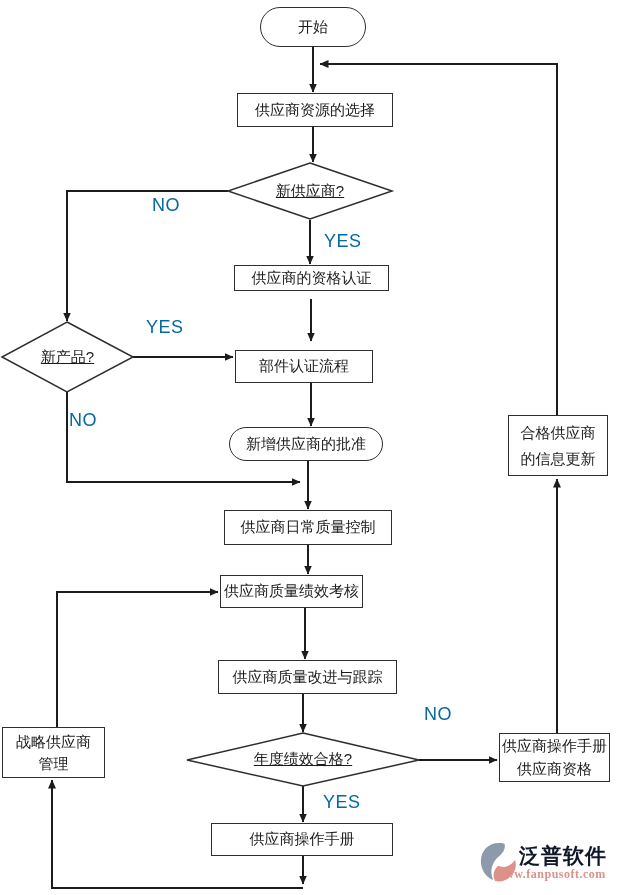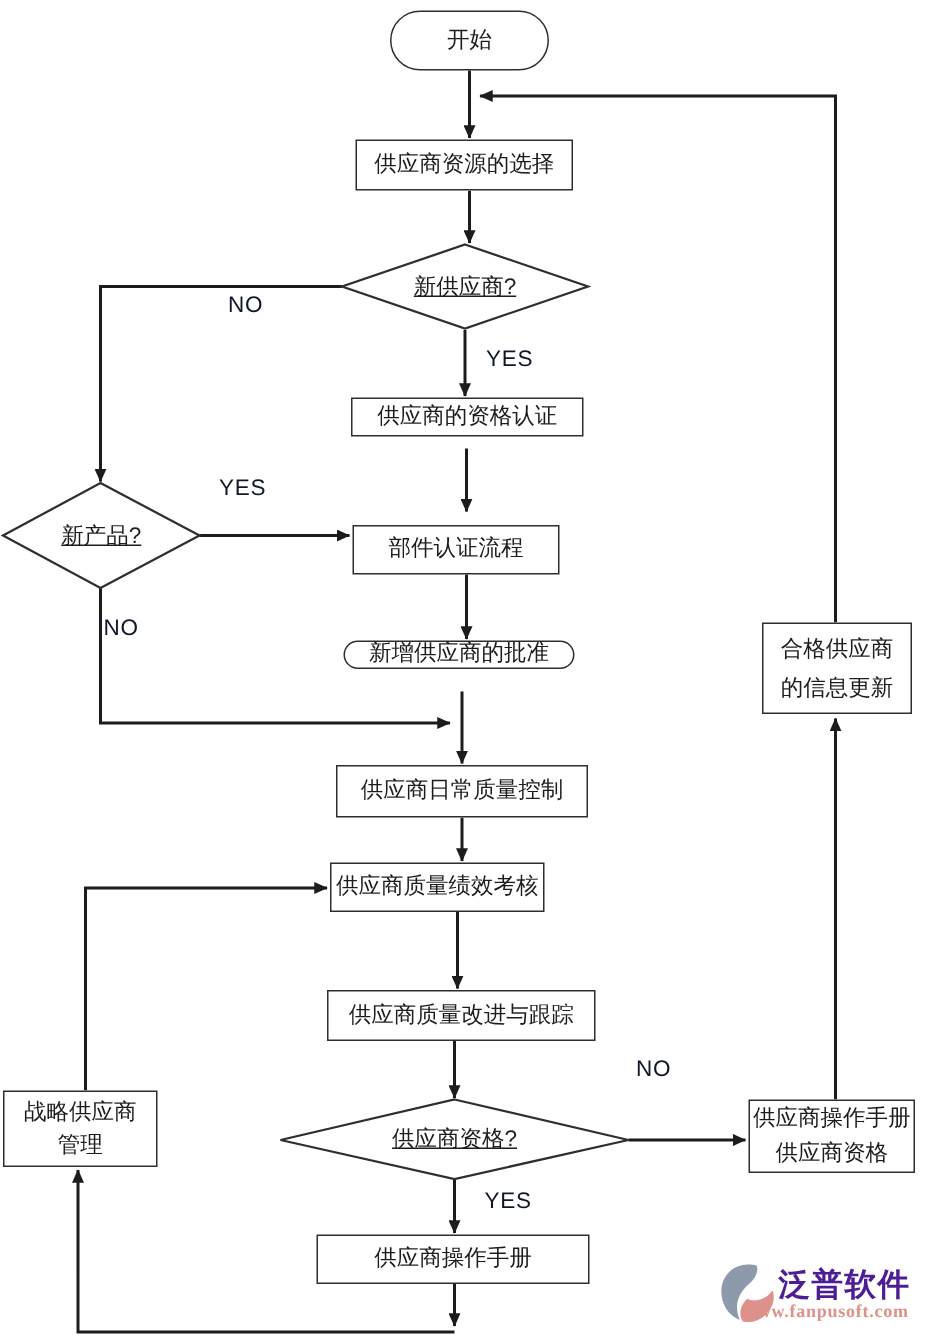--- a/index.html
+++ b/index.html
@@ -29,22 +29,22 @@
     position:absolute;
     background:transparent;
     display:flex;align-items:center;justify-content:center;
     text-align:left;
     font-size:15px;
     z-index:3;
     text-decoration:underline;
   }
   .branch-label{
     position:absolute;
-    font-size:15px;
-    color:#0f172a;
+    font-size:18px;
+    color:#0369a1;
     letter-spacing:0.5px;
     z-index:3;
   }
   #watermark{
     position:absolute;left:477px;top:839px;width:138px;height:50px;z-index:4;
   }
   #wm-brand{
     position:absolute;left:42px;top:3px;
     font-size:21px;font-weight:bold;
     letter-spacing:1px;
@@ -91,39 +91,39 @@
     </g>
     <g fill="#ffffff" stroke="#2e2e2e" stroke-width="1.5">
       <polygon points="310,163 392,191 310,219 228,191"></polygon>
       <polygon points="67,322 133,357 67,392 2,357"></polygon>
       <polygon points="303,733 419,760 303,786 187,760"></polygon>
     </g>
   </svg>
 
   <div class="node terminal" style="left:260px;top:7px;width:106px;height:40px;">开始</div>
 
-  <div class="node" style="left:237px;top:93px;width:145px;height:34px;">供应商资源的选择</div>
+  <div class="node" style="left:237px;top:93px;width:156px;height:34px;">供应商资源的选择</div>
 
   <div class="diamond-label" style="left:228px;top:163px;width:164px;height:56px;">新供应商?</div>
 
   <div class="node" style="left:234px;top:265px;width:155px;height:26px;">供应商的资格认证</div>
 
   <div class="diamond-label" style="left:2px;top:322px;width:131px;height:70px;">新产品?</div>
 
   <div class="node" style="left:235px;top:350px;width:138px;height:33px;">部件认证流程</div>
 
-  <div class="node" style="left:229px;top:427px;width:154px;height:19px;border-radius:17px;">新增供应商的批准</div>
+  <div class="node" style="left:229px;top:427px;width:154px;height:34px;border-radius:17px;">新增供应商的批准</div>
 
   <div class="node" style="left:224px;top:510px;width:168px;height:35px;text-align:right;">供应商日常质量控制</div>
 
   <div class="node" style="left:220px;top:575px;width:143px;height:33px;">供应商质量绩效考核</div>
 
   <div class="node" style="left:218px;top:660px;width:179px;height:34px;">供应商质量改进与跟踪</div>
 
-  <div class="diamond-label" style="left:187px;top:733px;width:232px;height:53px;">供应商资格?</div>
+  <div class="diamond-label" style="left:187px;top:733px;width:232px;height:53px;">年度绩效合格?</div>
 
   <div class="node" style="left:211px;top:823px;width:182px;height:33px;">供应商操作手册</div>
 
   <div class="node" style="left:2px;top:727px;width:103px;height:51px;line-height:1.45;">战略供应商
 管理</div>
 
   <div class="node" style="left:508px;top:415px;width:100px;height:61px;line-height:1.7;">合格供应商
 的信息更新</div>
 
   <div class="node" style="left:499px;top:733px;width:111px;height:49px;line-height:1.5;">供应商操作手册
@@ -134,17 +134,17 @@
   <div class="branch-label" style="left:146px;top:317px;">YES</div>
   <div class="branch-label" style="left:69px;top:410px;">NO</div>
   <div class="branch-label" style="left:424px;top:704px;">NO</div>
   <div class="branch-label" style="left:323px;top:792px;">YES</div>
 
   <div id="watermark">
     <svg id="wm-glyph" width="38" height="42" viewBox="0 0 40 44">
       <path d="M21 2 C10 2 2 10 2 21 C2 30 7 38 15 41 C11 32 13 23 21 16 C26 12 28 7 27 3 C25 2 23 2 21 2 Z" fill="#8d9aab"></path>
       <path d="M17 42 C26 44 34 39 38 30 C39 27 39 23 38 20 C34 26 26 29 20 26 C15 31 14 37 17 42 Z" fill="#dd918a"></path>
     </svg>
-    <div id="wm-brand" style="color:#4c1d95;">泛普软件</div>
+    <div id="wm-brand" style="color:#0f172a;">泛普软件</div>
     <div id="wm-url" style="color:#dd918a;">www.fanpusoft.com</div>
   </div>
 
 </div>
 
 </body></html>

